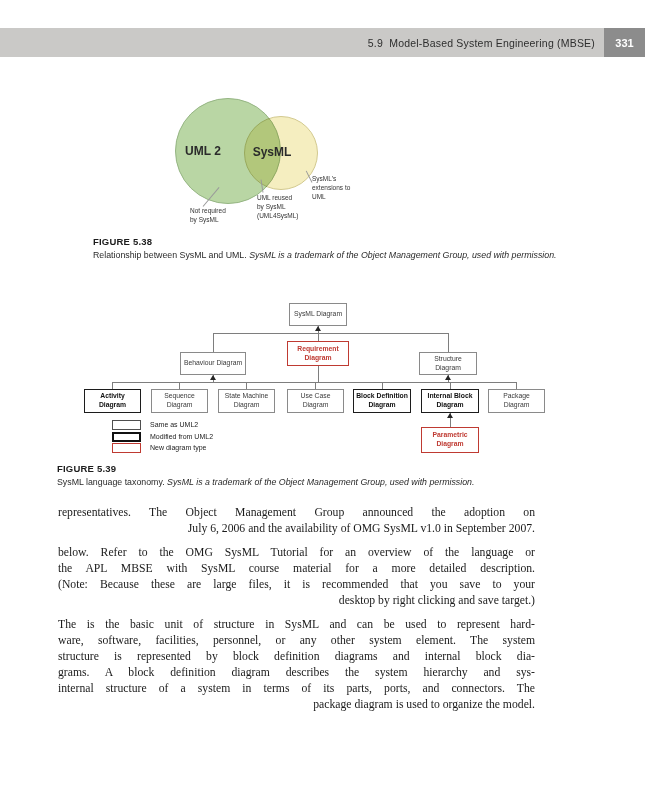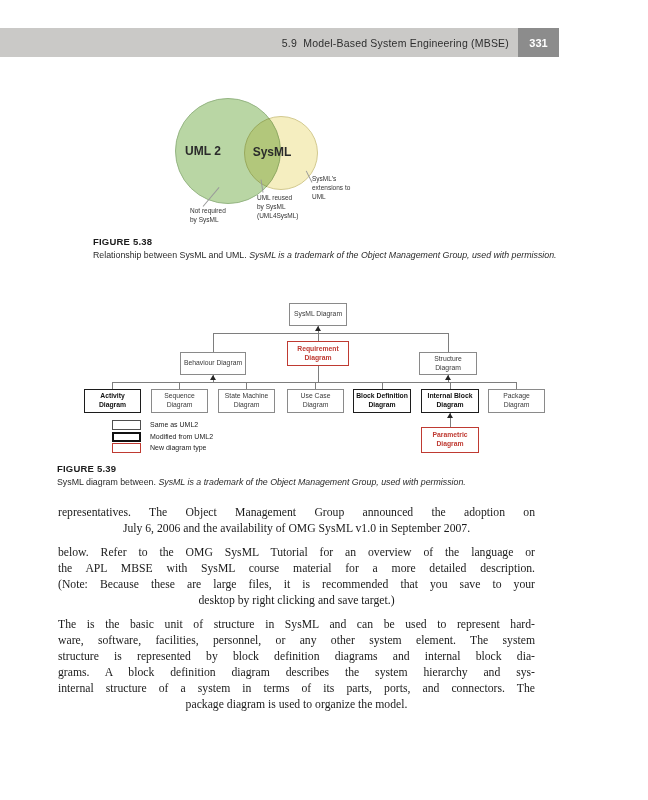--- a/index.html
+++ b/index.html
@@ -4,21 +4,21 @@
 <style>
   * { margin:0; padding:0; box-sizing:border-box; }
   html,body { background:#ffffff; }
   .page {
     position:relative; width:648px; height:800px; background:#ffffff;
     font-family:"Liberation Sans", sans-serif; overflow:hidden;
   }
 
   
   .header-bar {
-    position:absolute; left:0; top:28px; width:559px; height:29px;
+    position:absolute; left:0; top:28px; width:645px; height:29px;
     background:#cac9c7; display:flex; align-items:center; justify-content:flex-end;
   }
   .header-title {
     font-size:10.5px; color:#2e2e2e; letter-spacing:0.2px; white-space:pre;
     margin-right:9px;
   }
   .page-num-box {
     width:41px; height:29px; background:#8c8c8c; color:#ffffff;
     display:flex; align-items:center; justify-content:center;
     font-weight:bold; font-size:11px;
@@ -74,21 +74,21 @@
   .sw.new { border:1.6px solid #bf3a32; }
   .sw-label { position:absolute; left:150px; font-size:7px; color:#222222; }
 
   
   .bodytext {
     position:absolute; left:58px; top:505px; width:477px;
     font-family:"Liberation Serif", serif; font-size:11.7px; line-height:16px; color:#1b1b1b;
   }
   .para { margin-bottom:8px; }
   .line { text-align:justify; text-align-last:justify; }
-  .line.last { text-align:center; text-align-last:auto; }
+  .line.last { text-align:right; text-align-last:auto; }
   .figlink { color:#3e7da4; text-decoration:none; cursor:pointer; }
 </style>
 </head>
 <body>
 
 <div class="page">
 
   <div class="header-bar">
     <span class="header-title">5.9  Model-Based System Engineering (MBSE)</span>
     <span class="page-num-box">331</span>
@@ -157,21 +157,21 @@
     <div class="sw same" style="left:112px; top:125px;"></div>
     <div class="sw modified" style="left:112px; top:136.5px;"></div>
     <div class="sw new" style="left:112px; top:148px;"></div>
     <div class="sw-label" style="top:126px;">Same as UML2</div>
     <div class="sw-label" style="top:137.5px;">Modified from UML2</div>
     <div class="sw-label" style="top:149px;">New diagram type</div>
   </div>
 
   <div class="figcap" style="top:463px; width:520px;">
     <div class="figlabel">FIGURE 5.39</div>
-    <div class="captext"><span>SysML diagram between. </span><i>SysML is a trademark of the Object Management Group, used with permission.</i></div>
+    <div class="captext"><span>SysML language taxonomy. </span><i>SysML is a trademark of the Object Management Group, used with permission.</i></div>
   </div>
 
   <div class="bodytext">
     <div class="para">
       <div class="line">representatives. The Object Management Group announced the adoption on</div>
       <div class="line last">July 6, 2006 and the availability of OMG SysML v1.0 in September 2007.</div>
     </div>
     <div class="para">
       <div class="line">below. Refer to the OMG SysML Tutorial for an overview of the language or</div>
       <div class="line">the APL MBSE with SysML course material for a more detailed description.</div>

